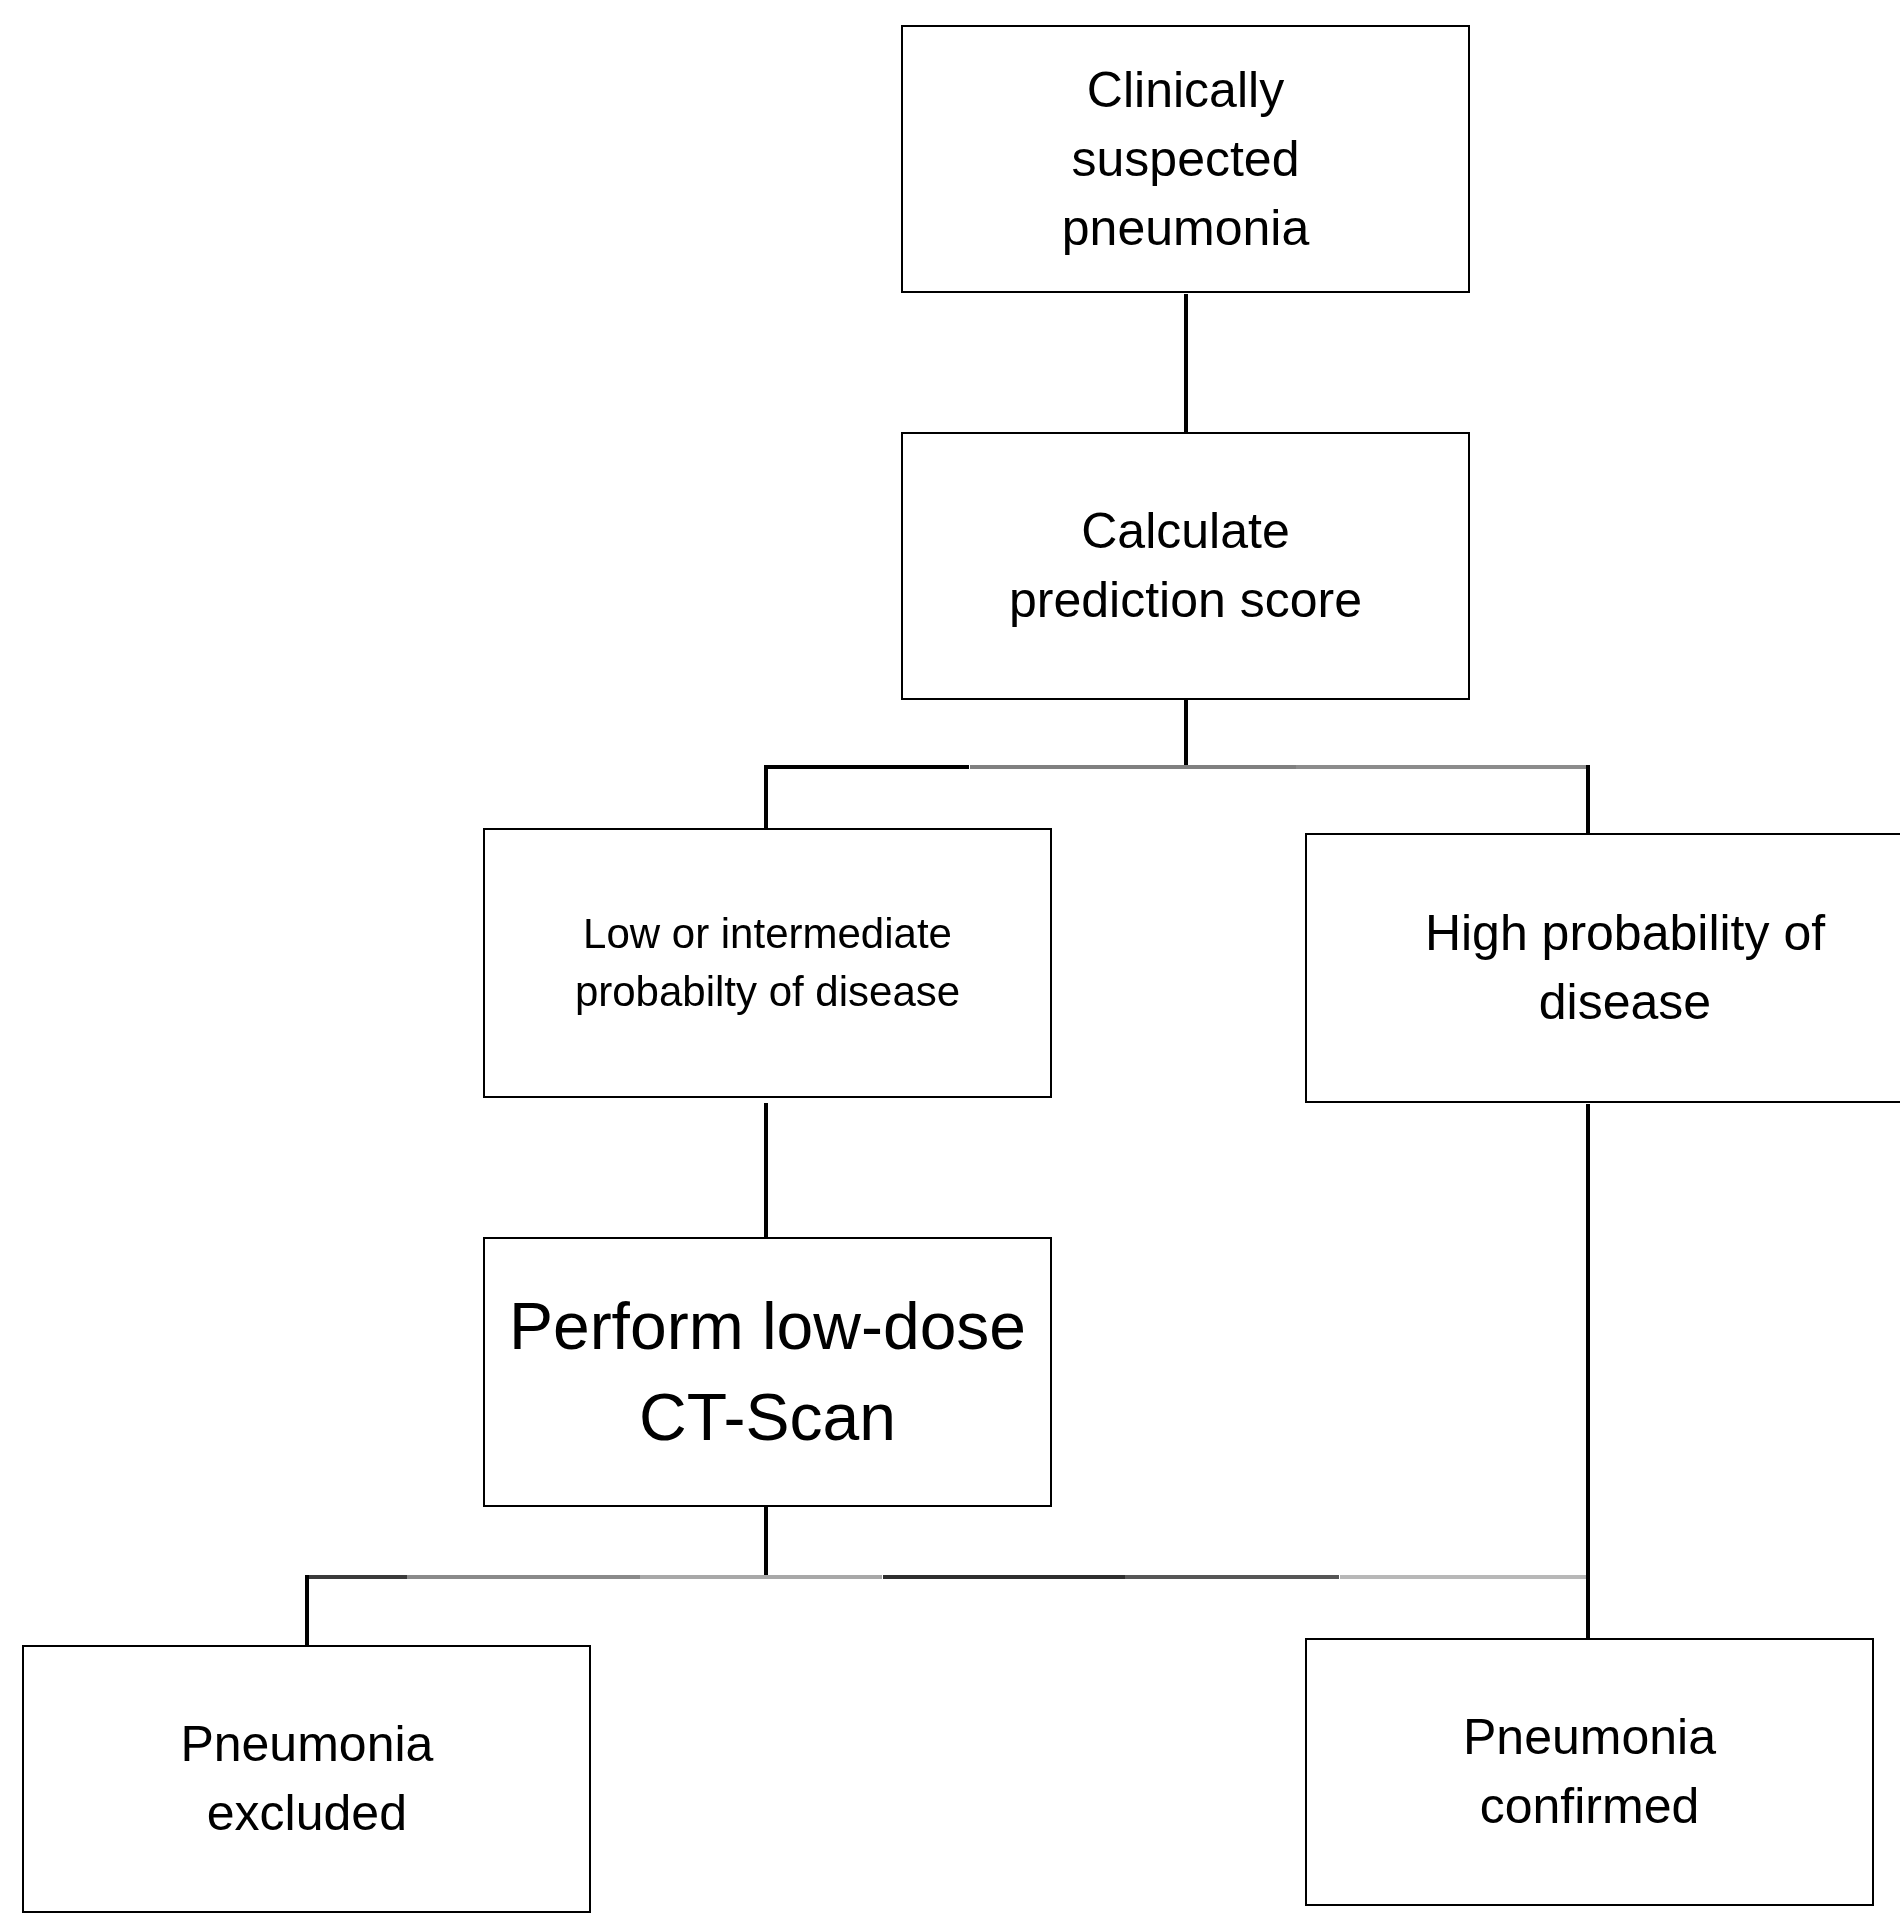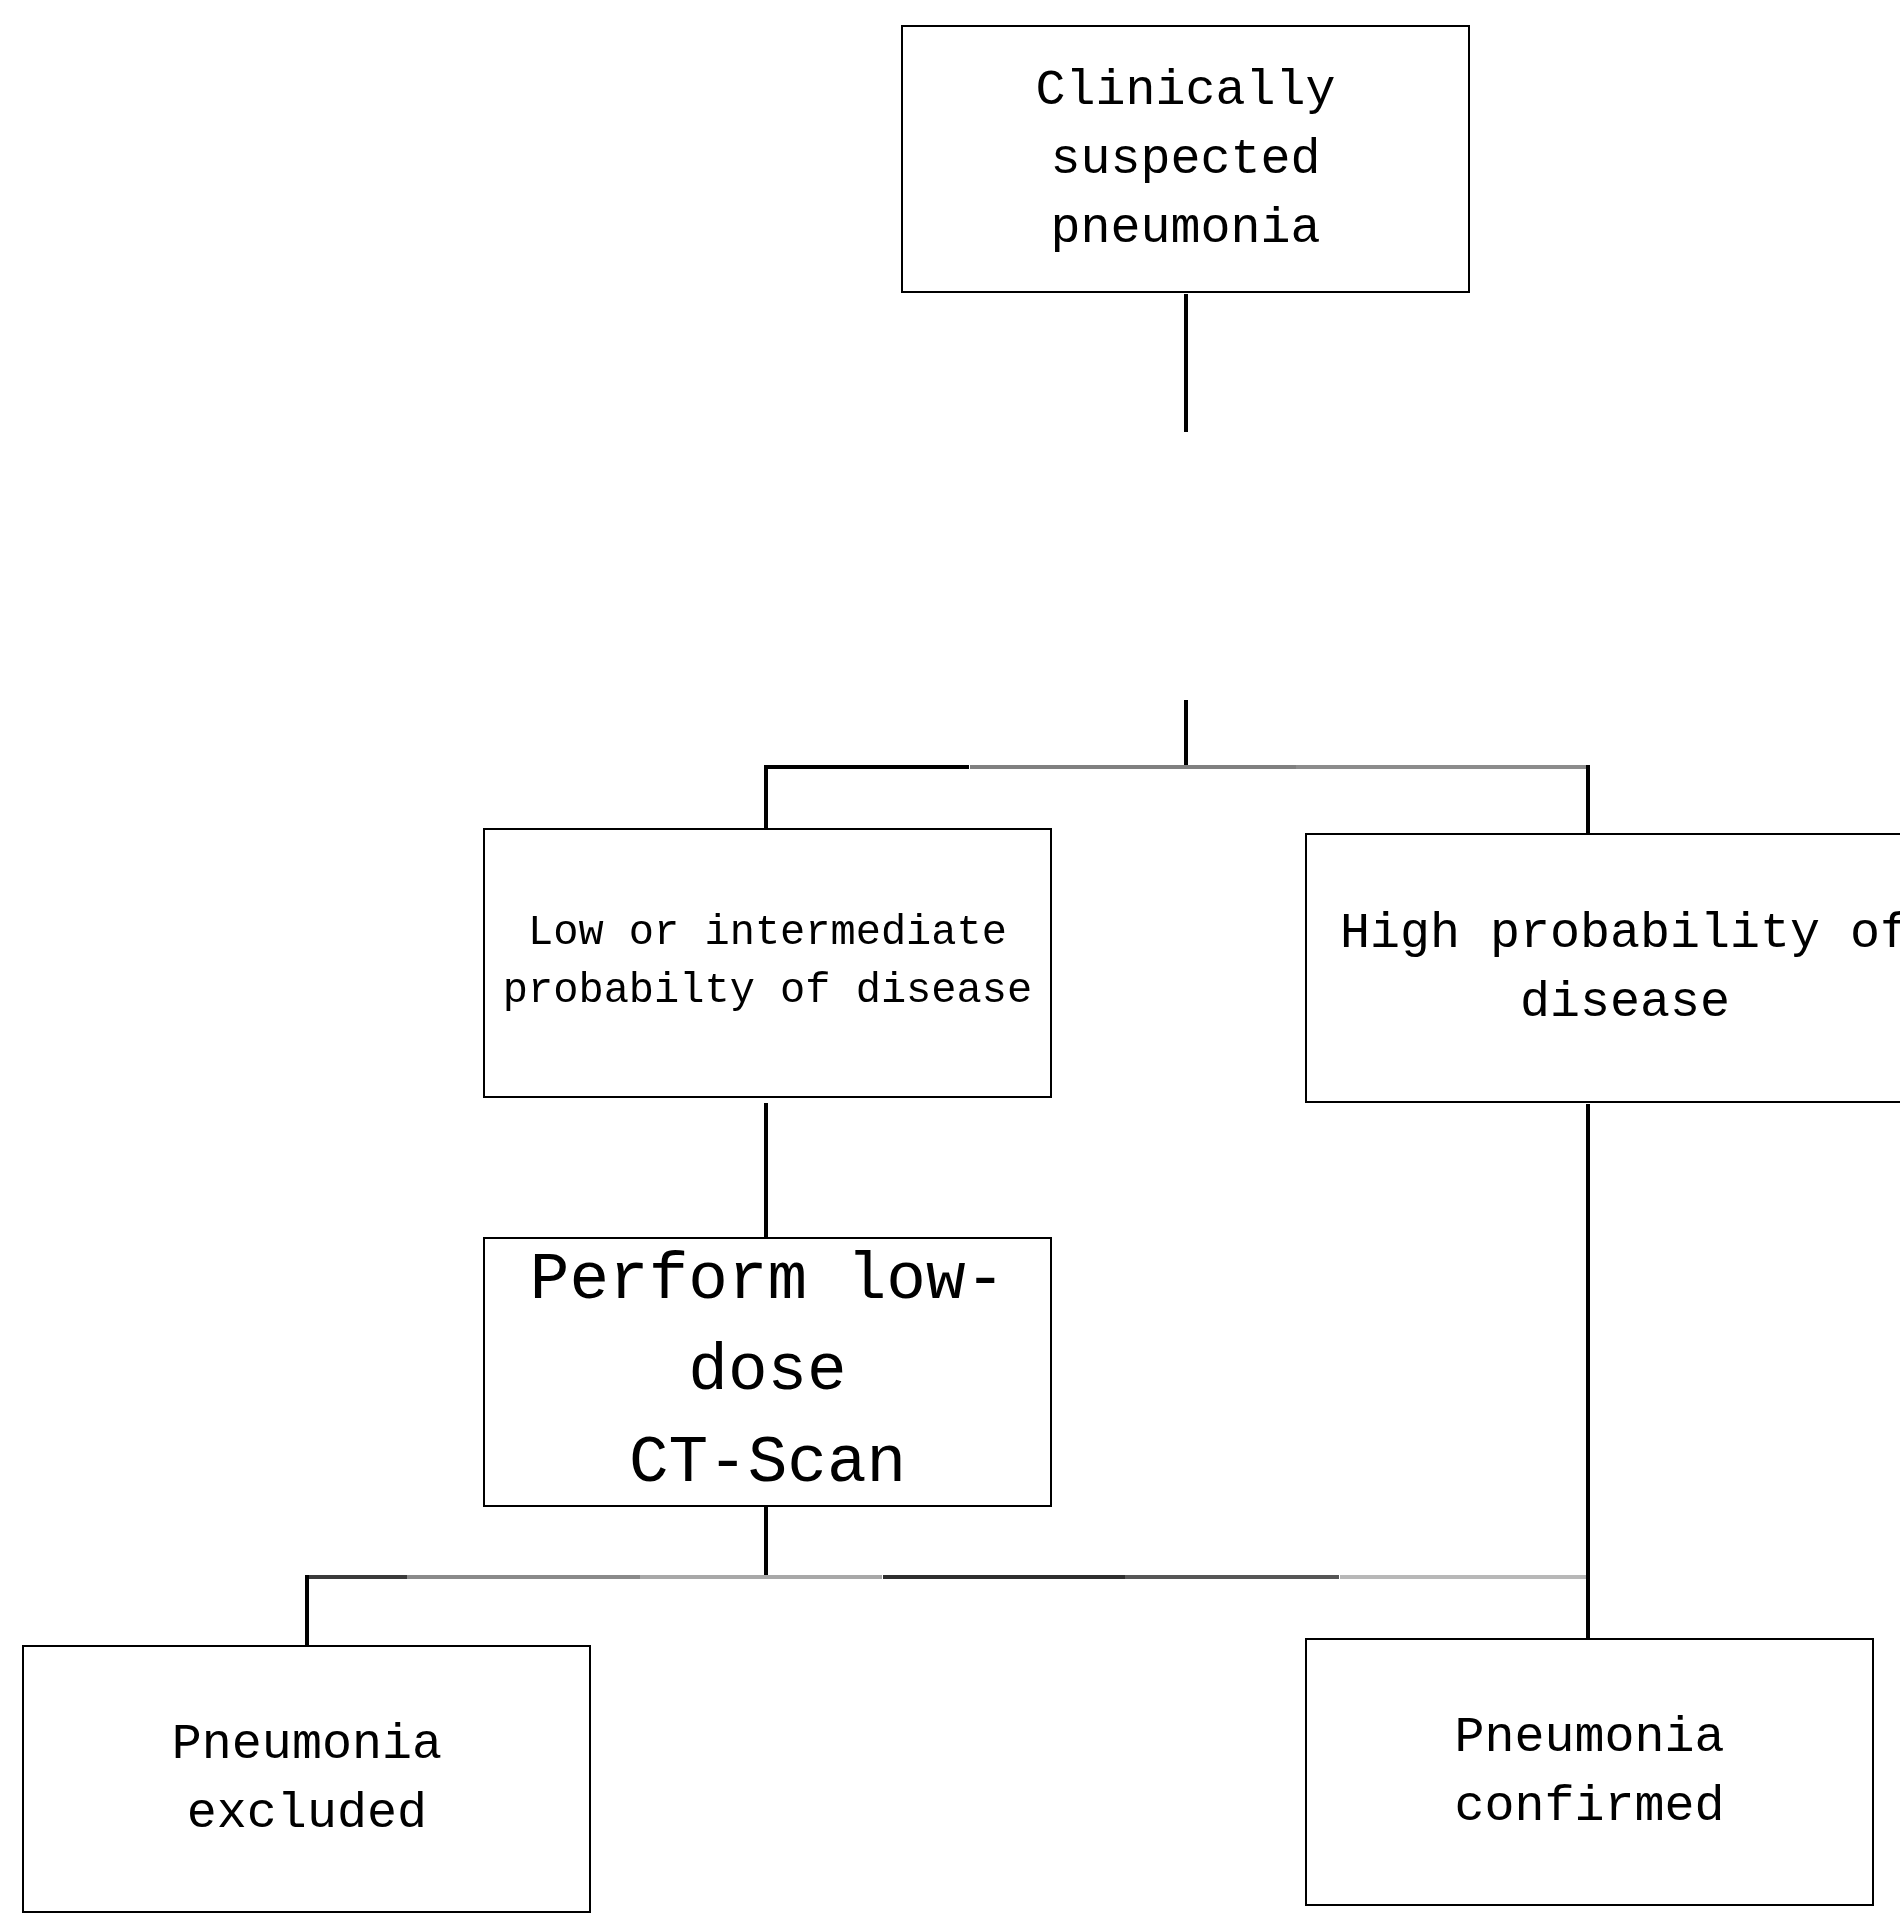--- a/index.html
+++ b/index.html
@@ -6,21 +6,21 @@
   html, body {
     margin: 0;
     padding: 0;
     background: #ffffff;
   }
   #canvas {
     position: relative;
     width: 1901px;
     height: 1933px;
     background: #ffffff;
-    font-family: Liberation Mono, monospace;
+    font-family: Liberation Sans, sans-serif;
     overflow: hidden;
   }
   .node {
     position: absolute;
     box-sizing: border-box;
     border: 2.8px solid #000000;
     background: #ffffff;
     display: flex;
     align-items: center;
     justify-content: center;
@@ -104,20 +104,24 @@
   <div class="edge h" id="edge-bottom-h-f"></div>
   <div class="edge v" id="edge-bottom-left-drop"></div>
   <div class="edge v" id="edge-bottom-right-drop"></div>
 
   <div class="node" id="node-suspected">
     <span class="label">Clinically
 suspected
 pneumonia</span>
   </div>
 
+  <div class="node" id="node-calculate">
+    <span class="label">Calculate
+prediction score</span>
+  </div>
 
   <div class="node" id="node-low-prob">
     <span class="label">Low or intermediate
 probabilty of disease</span>
   </div>
 
   <div class="node" id="node-high-prob">
     <span class="label">High probability of
 disease</span>
   </div>

